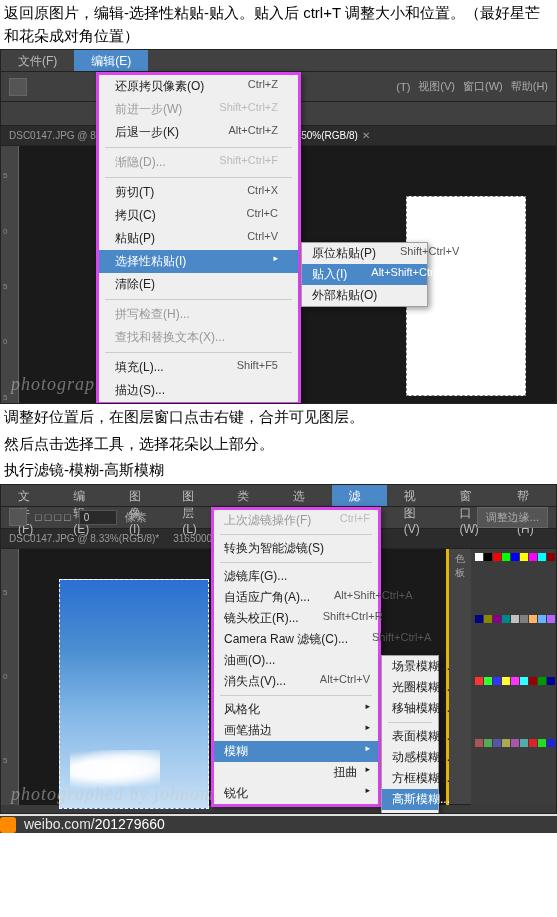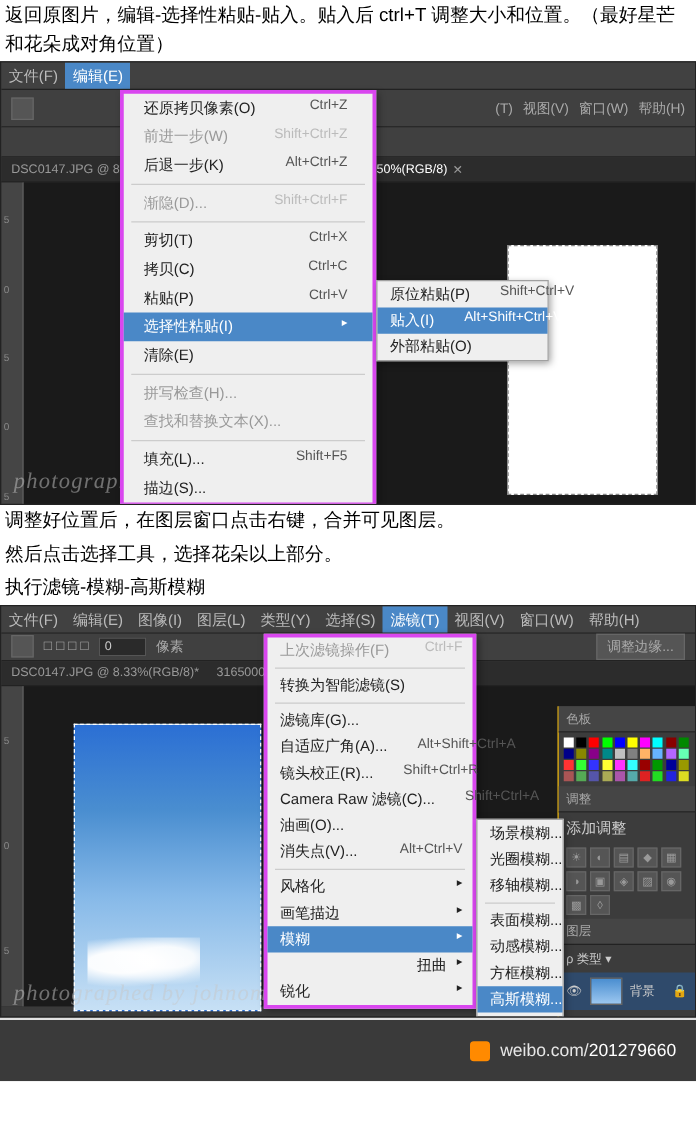--- a/index.html
+++ b/index.html
@@ -2,48 +2,48 @@
 <html><head>
 <meta charset="utf-8">
 <style>
 *{margin:0;padding:0;box-sizing:border-box;font-family:"Microsoft YaHei","SimSun",sans-serif}
 body{background:#fff;width:557px}
 .instruction{font-size:15px;line-height:1.5;padding:2px 4px;color:#000}
 .ps-window{background:#3a3a3a;position:relative;overflow:hidden;border:1px solid #222}
 .ps-win1{height:355px}
 .ps-win2{height:330px}
 .menubar{display:flex;height:22px;background:#414141;font-size:12px;color:#bbb;border-bottom:1px solid #222}
-.menubar span{padding:3px 6px;cursor:pointer}
+.menubar span{padding:3px 17px;cursor:pointer}
 .menubar span.active{background:#4a88c7;color:#fff}
 .toolbar{height:30px;background:#404040;border-bottom:1px solid #222;display:flex;align-items:center;padding:0 8px;font-size:11px;color:#aaa;gap:8px}
 .toolbar-icon{width:18px;height:18px;background:#555;border:1px solid #666}
 .doc-tab{height:20px;background:#2c2c2c;color:#999;font-size:10px;padding:3px 8px;border-bottom:1px solid #222;display:flex;align-items:center;gap:4px}
 .canvas-area{position:relative;background:#222;height:calc(100% - 72px);display:flex}
 .ruler-v{width:18px;background:#454545;border-right:1px solid #666;font-size:8px;color:#888;display:flex;flex-direction:column;justify-content:space-around;padding:2px}
 .canvas-dark{flex:1;background:#1a1a1a;position:relative}
 .white-rect{position:absolute;background:#fff;border:1px dashed #888}
 .dropdown{position:absolute;background:#efefef;border:3px solid #d946ef;box-shadow:2px 2px 6px rgba(0,0,0,0.4);font-size:12px;z-index:10}
 .dropdown-item{display:flex;justify-content:space-between;padding:3px 20px 3px 16px;cursor:pointer;color:#222;white-space:nowrap}
 .dropdown-item.disabled{color:#999}
 .dropdown-item.highlight{background:#4a88c7;color:#fff}
 .dropdown-item .shortcut{margin-left:24px;color:#555;font-size:11px}
 .dropdown-item.highlight .shortcut{color:#fff}
 .dropdown-item.disabled .shortcut{color:#bbb}
 .dropdown-sep{height:1px;background:#ccc;margin:3px 6px}
 .submenu-arrow{font-size:9px;margin-left:8px}
 .submenu{position:absolute;background:#efefef;border:1px solid #a0a0a0;box-shadow:2px 2px 6px rgba(0,0,0,0.4);font-size:12px;z-index:11}
 .watermark{position:absolute;bottom:8px;left:10px;font-family:cursive;font-style:italic;color:rgba(200,200,200,0.5);font-size:18px;letter-spacing:1px;pointer-events:none}
-.panels{position:absolute;right:0;top:16px;width:110px;height:100%;background:#3c3c3c;border-left:1px solid #eab308;display:flex;flex-direction:column}
+.panels{position:absolute;right:0;top:0;width:110px;height:100%;background:#3c3c3c;border-left:3px solid #eab308;display:flex;flex-direction:row}
 .swatch-grid{display:grid;grid-template-columns:repeat(10,1fr);gap:1px;padding:4px}
 .sw{width:8px;height:8px}
 .panel-title{font-size:10px;color:#aaa;padding:3px 6px;background:#454545;border-bottom:1px solid #222}
 .layers-row{display:flex;align-items:center;padding:4px 6px;font-size:10px;color:#ccc;gap:6px}
 .layer-thumb{width:26px;height:22px;background:#fff;border:1px solid #666}
 .layer-thumb.sky{background:linear-gradient(#4a8ed0,#9cc7f0)}
-.footer{background:#3a3a3a;color:#fff;text-align:right;padding:16px;font-size:14px;border-top:2px solid #e0e0e0}
+.footer{background:#3a3a3a;color:#fff;text-align:left;padding:0;font-size:14px;border-top:2px solid #e0e0e0}
 .footer .wb{color:#e6e6e6}
 .sky-canvas{position:absolute;left:40px;top:30px;width:150px;height:230px;border:1px dashed #fff;background:linear-gradient(#2b6fd4 0%,#4a8ed0 30%,#86b9e8 60%,#c7e0f5 100%)}
 .sky-canvas::after{content:"";position:absolute;bottom:18px;left:10px;width:90px;height:40px;background:radial-gradient(ellipse at 30% 50%,rgba(255,255,255,0.95) 30%,transparent 70%),radial-gradient(ellipse at 70% 40%,rgba(255,255,255,0.9) 25%,transparent 65%)}
 .fx-icons{display:flex;gap:3px;padding:3px 6px;flex-wrap:wrap}
 .fx-icons span{width:16px;height:16px;background:#555;border:1px solid #666;font-size:9px;color:#999;text-align:center;line-height:14px}
 .input-bg{background:#2a2a2a;border:1px solid #555;color:#ccc;padding:1px 4px;width:38px;font-size:10px}
 .select-bg{background:#2a2a2a;border:1px solid #555;color:#ccc;padding:1px 3px;font-size:10px}
 </style>
 </head>
 <body>
@@ -136,21 +136,21 @@
       <div class="dropdown-sep"></div>
       <div class="dropdown-item">
         <span>填充(L)...</span>
         <span class="shortcut">Shift+F5</span>
       </div>
       <div class="dropdown-item">
         <span>描边(S)...</span>
       </div>
     </div>
 
-  <div class="submenu" id="paste-sub" style="left:300px;top:174px;width:138px">
+  <div class="submenu" id="paste-sub" style="left:300px;top:192px;width:127px">
       <div class="dropdown-item" style="padding: 2px 8px 2px 10px;">
         <span>原位粘贴(P)</span>
         <span class="shortcut">Shift+Ctrl+V</span>
       </div>
       <div class="dropdown-item highlight" style="padding: 2px 8px 2px 10px;">
         <span>贴入(I)</span>
         <span class="shortcut">Alt+Shift+Ctrl+V</span>
       </div>
       <div class="dropdown-item" style="padding: 2px 8px 2px 10px;">
         <span>外部粘贴(O)</span>
@@ -317,21 +317,21 @@
       <div class="dropdown-item" style="padding: 2px 8px 2px 10px; justify-content: flex-end;">
         <span>扭曲</span>
         <span class="submenu-arrow">▸</span>
       </div>
       <div class="dropdown-item" style="padding: 2px 8px 2px 10px;">
         <span>锐化</span>
         <span class="submenu-arrow">▸</span>
       </div>
     </div>
 
-  <div class="submenu" id="blur-sub" style="left:380px;top:170px;width:70px">
+  <div class="submenu" id="blur-sub" style="left:380px;top:170px;width:58px">
       <div class="dropdown-item" style="padding: 2px 8px 2px 10px;">
         <span>场景模糊...</span>
       </div>
       <div class="dropdown-item" style="padding: 2px 8px 2px 10px;">
         <span>光圈模糊...</span>
       </div>
       <div class="dropdown-item" style="padding: 2px 8px 2px 10px; align-items: center;">
         <span>移轴模糊...</span>
       </div>
       <div class="dropdown-sep"></div>

